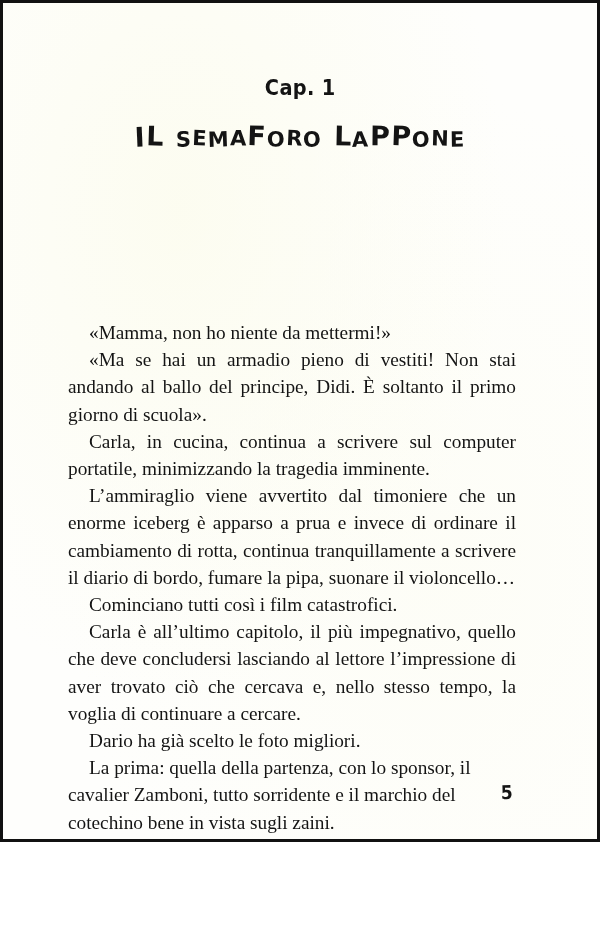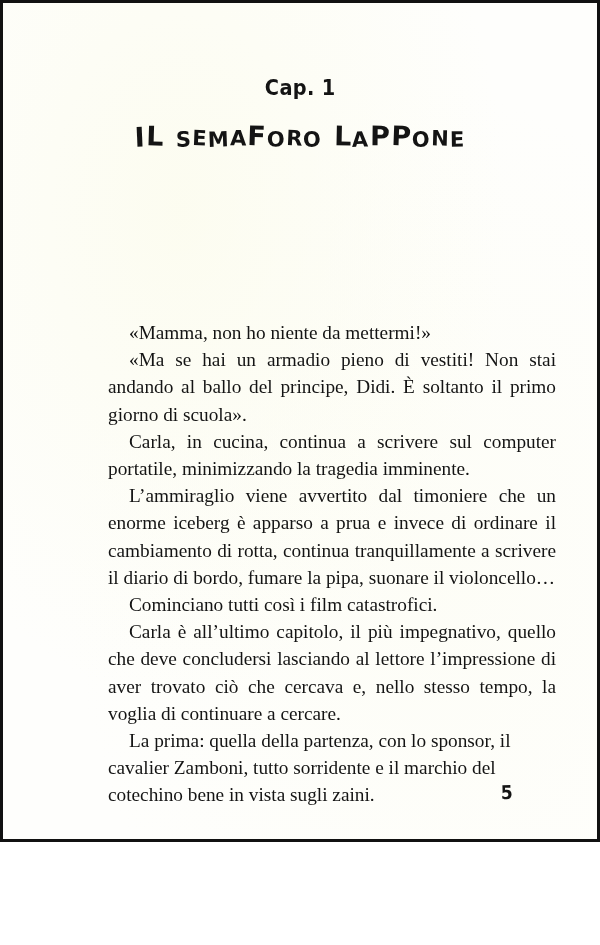--- a/index.html
+++ b/index.html
@@ -86,21 +86,20 @@
     position: absolute;
     left: 65px;
     top: 316px;
     width: 448px;
     font-size: 19.3px;
     line-height: 27.2px;
     color: #141414;
     text-align: justify;
     text-justify: inter-word;
     hyphens: manual;
-    margin-left: 40px;
   }
   #body-text p {
     margin: 0;
     text-indent: 21px;
   }
   #body-text p:last-child {
     text-align: left;
   }
 
   
@@ -127,18 +126,19 @@
     <div id="chapter-title"><span class="ltr" style="transform: rotate(-2.5deg) translateY(0.6px);">I</span><span class="ltr" style="transform: rotate(1.6deg) translateY(-0.6px);">L</span><span class="sp"></span><span class="ltr sm" style="transform: rotate(-1.1deg) translateY(0.6px);">S</span><span class="ltr sm" style="transform: rotate(2.2deg) translateY(-0.6px);">E</span><span class="ltr sm" style="transform: rotate(-2deg) translateY(0.6px);">M</span><span class="ltr sm" style="transform: rotate(0.9deg) translateY(-0.6px);">A</span><span class="ltr" style="transform: rotate(1.8deg) translateY(-0.6px);">F</span><span class="ltr sm" style="transform: rotate(-1.5deg) translateY(0.6px);">O</span><span class="ltr sm" style="transform: rotate(2.4deg) translateY(-0.6px);">R</span><span class="ltr sm" style="transform: rotate(-0.7deg) translateY(0.6px);">O</span><span class="sp"></span><span class="ltr" style="transform: rotate(1.2deg) translateY(-0.6px);">L</span><span class="ltr sm" style="transform: rotate(-2.2deg) translateY(0.6px);">A</span><span class="ltr" style="transform: rotate(0.5deg) translateY(-0.6px);">P</span><span class="ltr" style="transform: rotate(2deg) translateY(-0.6px);">P</span><span class="ltr sm" style="transform: rotate(-1.8deg) translateY(0.6px);">O</span><span class="ltr sm" style="transform: rotate(1.4deg) translateY(-0.6px);">N</span><span class="ltr sm" style="transform: rotate(-0.9deg) translateY(0.6px);">E</span></div>
   </div>
 
   <div id="body-text">
       <p>«Mamma, non ho niente da mettermi!»</p>
       <p>«Ma se hai un armadio pieno di vestiti! Non stai andando al ballo del principe, Didi. È soltanto il primo giorno di scuola».</p>
       <p>Carla, in cucina, continua a scrivere sul computer portatile, minimizzando la tragedia imminente.</p>
       <p>L’ammiraglio viene avvertito dal timoniere che un enorme iceberg è apparso a prua e invece di ordinare il cambiamento di rotta, continua tranquillamente a scrivere il diario di bordo, fumare la pipa, suonare il violoncello…</p>
       <p>Cominciano tutti così i film catastrofici.</p>
       <p>Carla è all’ultimo capitolo, il più impegnativo, quello che deve concludersi lasciando al lettore l’impressione di aver trovato ciò che cercava e, nello stesso tempo, la voglia di continuare a cercare.</p>
+      <p>Dario ha già scelto le foto migliori.</p>
       <p>La prima: quella della partenza, con lo sponsor, il cavalier Zamboni, tutto sorridente e il marchio del cotechino bene in vista sugli zaini.</p>
     </div>
 
   <div id="page-number">5</div>
 
 </div>
 
 </body></html>

